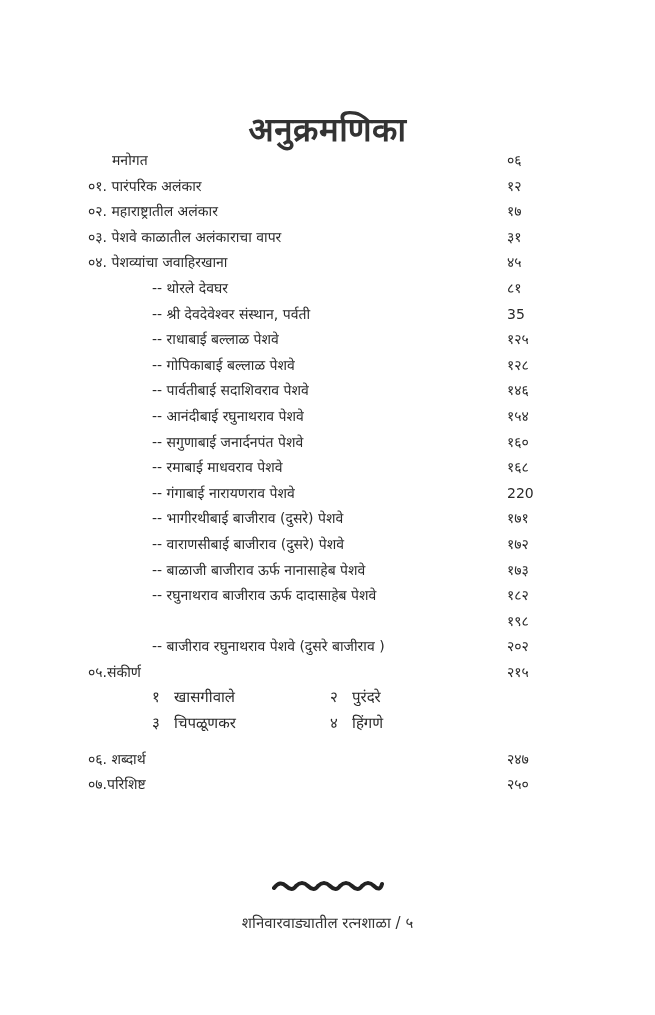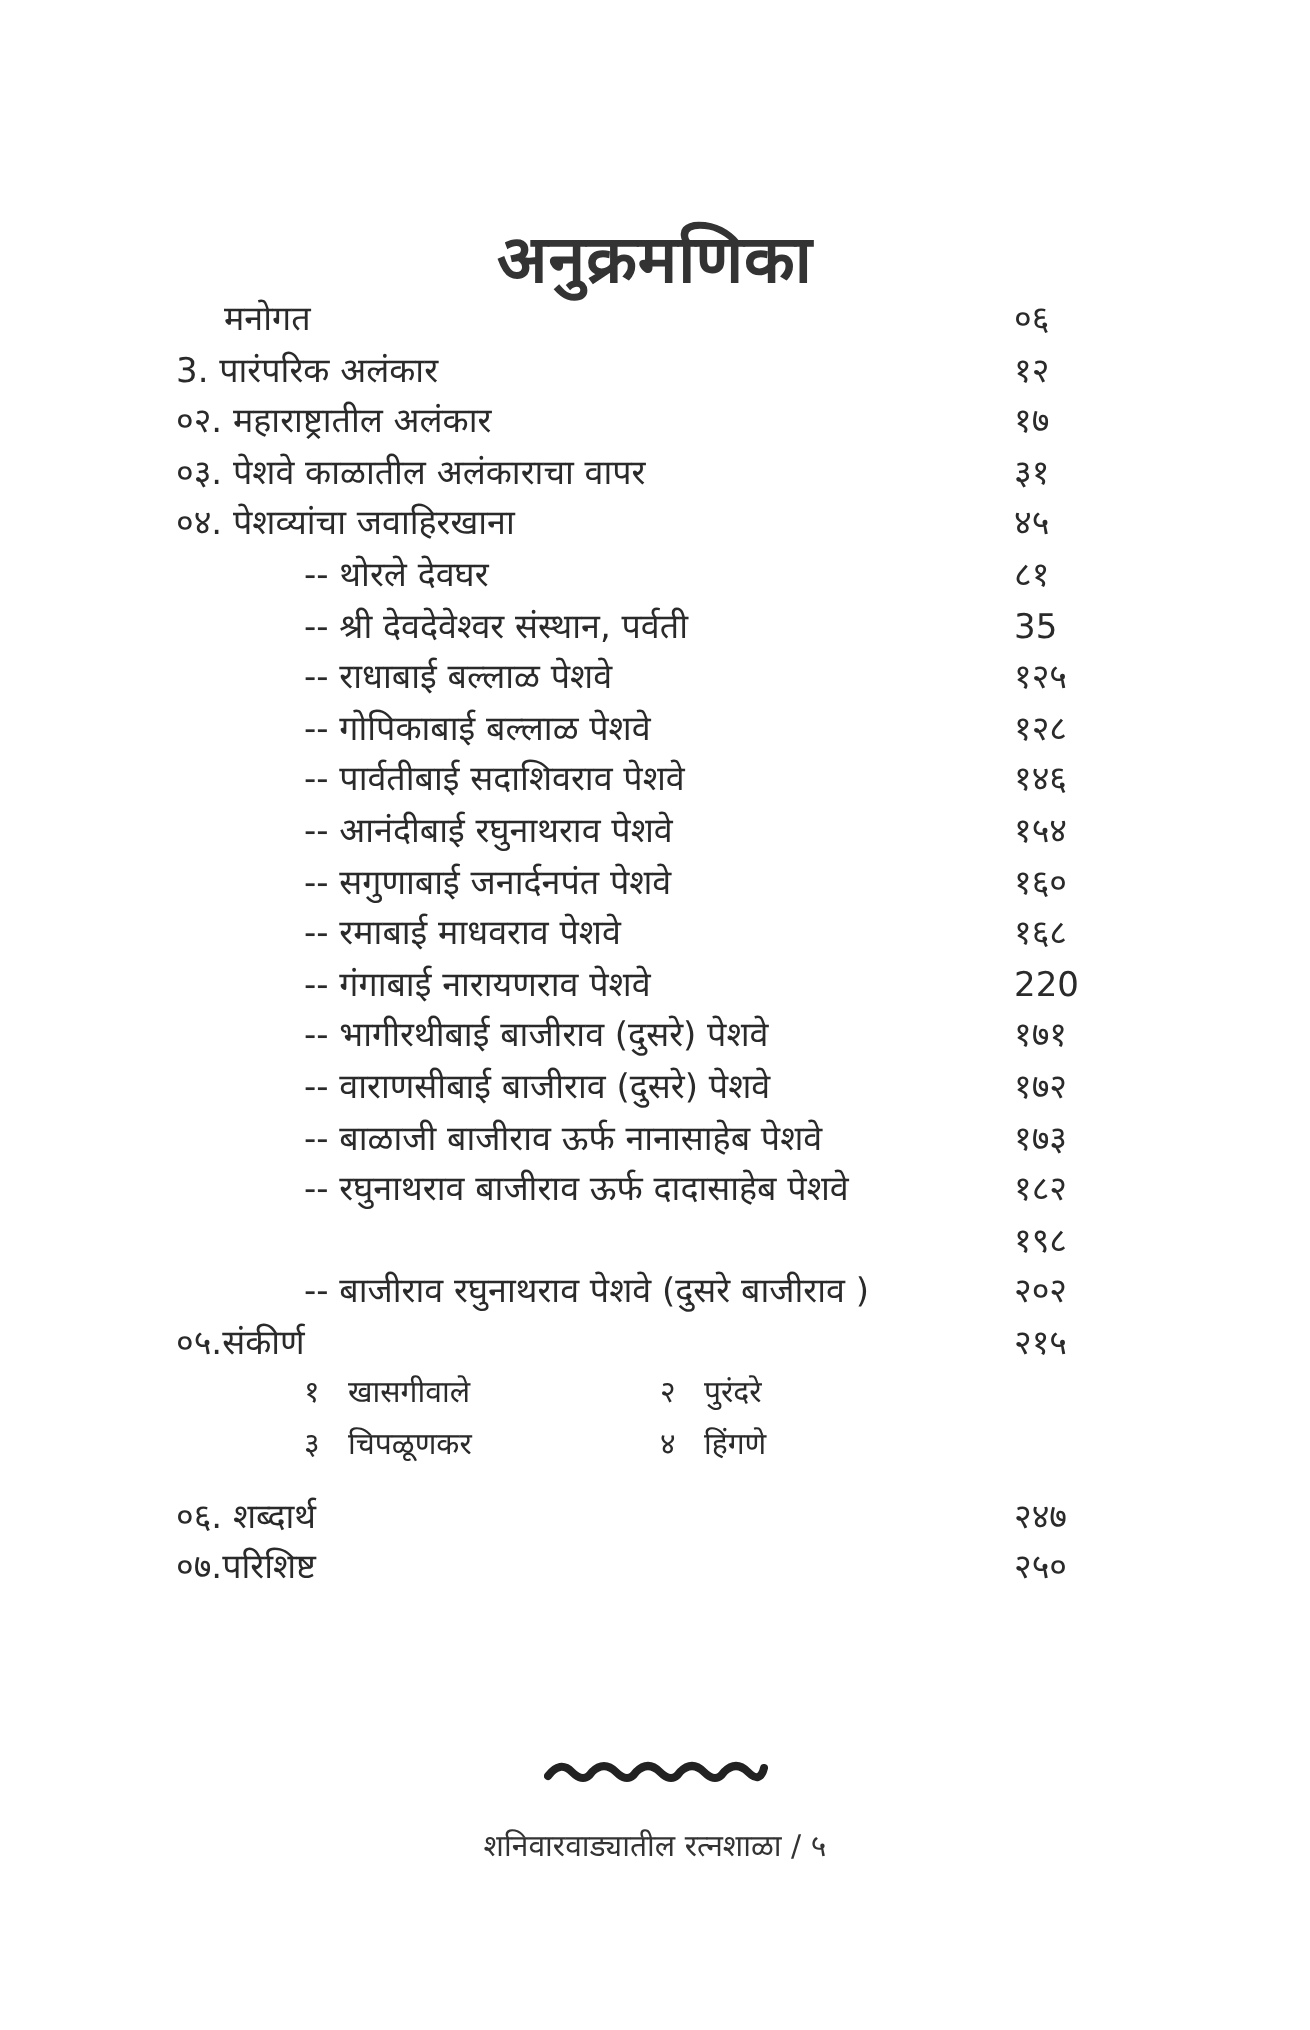--- a/index.html
+++ b/index.html
@@ -28,21 +28,21 @@
     }
     .toc {
       position: absolute;
       top: 148px;
       left: 0;
       width: 655px;
     }
     .row {
       position: relative;
       height: 25.6px;
-      font-size: 17px;
+      font-size: 14px;
       line-height: 25.6px;
       white-space: nowrap;
     }
     .row .label {
       position: absolute;
       top: 0;
     }
     .row.lvl0 .label { left: 88px; }
     .row.intro .label { left: 112px; }
     .row.lvl1 .label { left: 152px; }
@@ -50,21 +50,20 @@
       position: absolute;
       left: 507px;
       top: 0;
     }
     .sub-grid {
       position: relative;
       height: 25.6px;
       font-size: 15px;
       line-height: 25.6px;
       white-space: nowrap;
-      font-family: Liberation Serif, serif;
     }
     .sub-grid .cell {
       position: absolute;
       top: 0;
     }
     .sub-grid .cell .num { display: inline-block; width: 22px; }
     .sub-grid .c1 { left: 152px; }
     .sub-grid .c2 { left: 330px; }
     .ornament {
       position: absolute;
@@ -90,21 +89,21 @@
 <h1 class="page-title">अनुक्रमणिका</h1>
 
 <div class="toc">
 
   <div class="row intro">
     <span class="label">मनोगत</span>
     <span class="page">०६</span>
   </div>
 
   <div class="row lvl0">
-    <span class="label">3. पारंपरिक अलंकार</span>
+    <span class="label">०१. पारंपरिक अलंकार</span>
     <span class="page">१२</span>
   </div>
   <div class="row lvl0">
     <span class="label">०२. महाराष्ट्रातील अलंकार</span>
     <span class="page">१७</span>
   </div>
   <div class="row lvl0">
     <span class="label">०३. पेशवे काळातील अलंकाराचा वापर</span>
     <span class="page">३१</span>
   </div>

